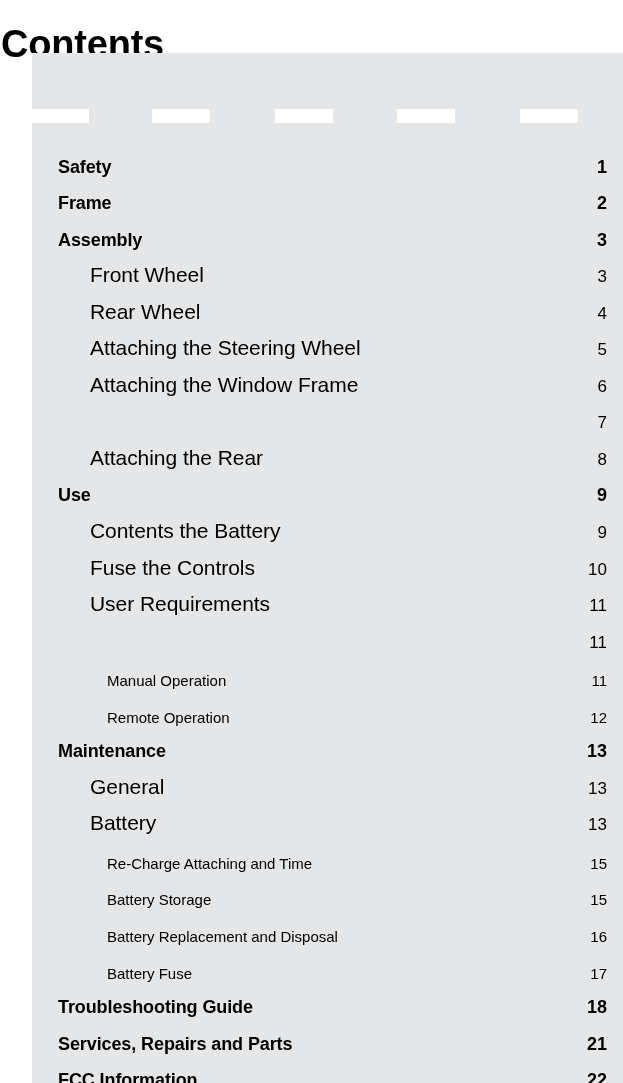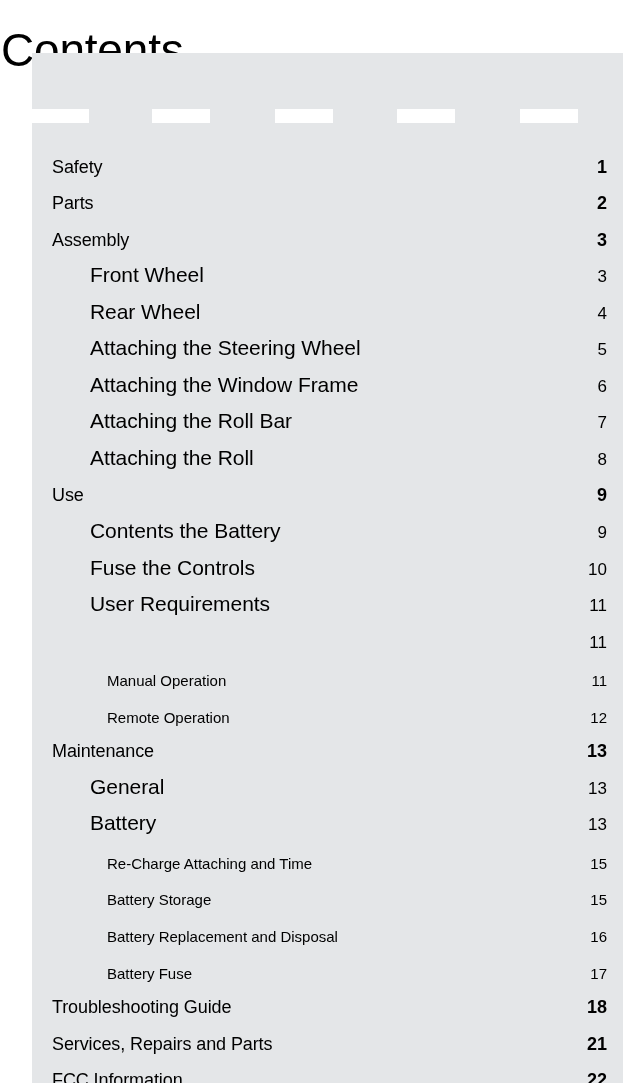--- a/index.html
+++ b/index.html
@@ -16,22 +16,22 @@
     font-family: "Liberation Sans", sans-serif;
     color: #000000;
     -webkit-font-smoothing: antialiased;
   }
 
   
   #page-title {
     position: absolute;
     left: 1px;
     top: -3px;
-    font-size: 46px;
-    font-weight: normal;
+    font-size: 38px;
+    font-weight: bold;
     letter-spacing: -0.2px;
     line-height: 44px;
     white-space: nowrap;
     color: #000;
   }
 
   
   #toc-panel {
     position: absolute;
     left: 32px;
@@ -76,21 +76,21 @@
   }
   .toc-page {
     position: absolute;
     right: 16px;
     bottom: 9px;
     white-space: nowrap;
     text-align: right;
   }
 
   
-  .lvl1 .toc-label { left: 20px; font-size: 18px; font-weight: normal; letter-spacing: -0.1px; }
+  .lvl1 .toc-label { left: 26px; font-size: 18px; font-weight: bold; letter-spacing: -0.1px; }
   .lvl1 .toc-page  { font-size: 18px; font-weight: bold; }
 
   
   .lvl2 .toc-label { left: 58px; font-size: 21px; font-weight: normal; letter-spacing: -0.05px; }
   .lvl2 .toc-page  { font-size: 17px; font-weight: normal; }
 
   
   .lvl3 .toc-label { left: 75px; font-size: 15px; font-weight: normal; }
   .lvl3 .toc-page  { font-size: 15px; font-weight: normal; }
 </style>
@@ -108,21 +108,21 @@
       <div class="tab-blank" style="left: 365px; width: 58px;"></div>
       <div class="tab-blank" style="left: 488px; width: 58px;"></div>
     </div>
 
   <div id="toc-entries">
       <div class="toc-row lvl1">
         <span class="toc-label">Safety</span>
         <span class="toc-page">1</span>
       </div>
       <div class="toc-row lvl1">
-        <span class="toc-label">Parts</span>
+        <span class="toc-label">Frame</span>
         <span class="toc-page">2</span>
       </div>
       <div class="toc-row lvl1">
         <span class="toc-label">Assembly</span>
         <span class="toc-page">3</span>
       </div>
       <div class="toc-row lvl2">
         <span class="toc-label">Front Wheel</span>
         <span class="toc-page">3</span>
       </div>
@@ -132,25 +132,24 @@
       </div>
       <div class="toc-row lvl2">
         <span class="toc-label">Attaching the Steering Wheel</span>
         <span class="toc-page">5</span>
       </div>
       <div class="toc-row lvl2">
         <span class="toc-label">Attaching the Window Frame</span>
         <span class="toc-page">6</span>
       </div>
       <div class="toc-row lvl2">
-        <span class="toc-label">Attaching the Roll Bar</span>
         <span class="toc-page">7</span>
       </div>
       <div class="toc-row lvl2">
-        <span class="toc-label">Attaching the Roll</span>
+        <span class="toc-label">Attaching the Rear</span>
         <span class="toc-page">8</span>
       </div>
       <div class="toc-row lvl1">
         <span class="toc-label">Use</span>
         <span class="toc-page">9</span>
       </div>
       <div class="toc-row lvl2">
         <span class="toc-label">Contents the Battery</span>
         <span class="toc-page">9</span>
       </div>

